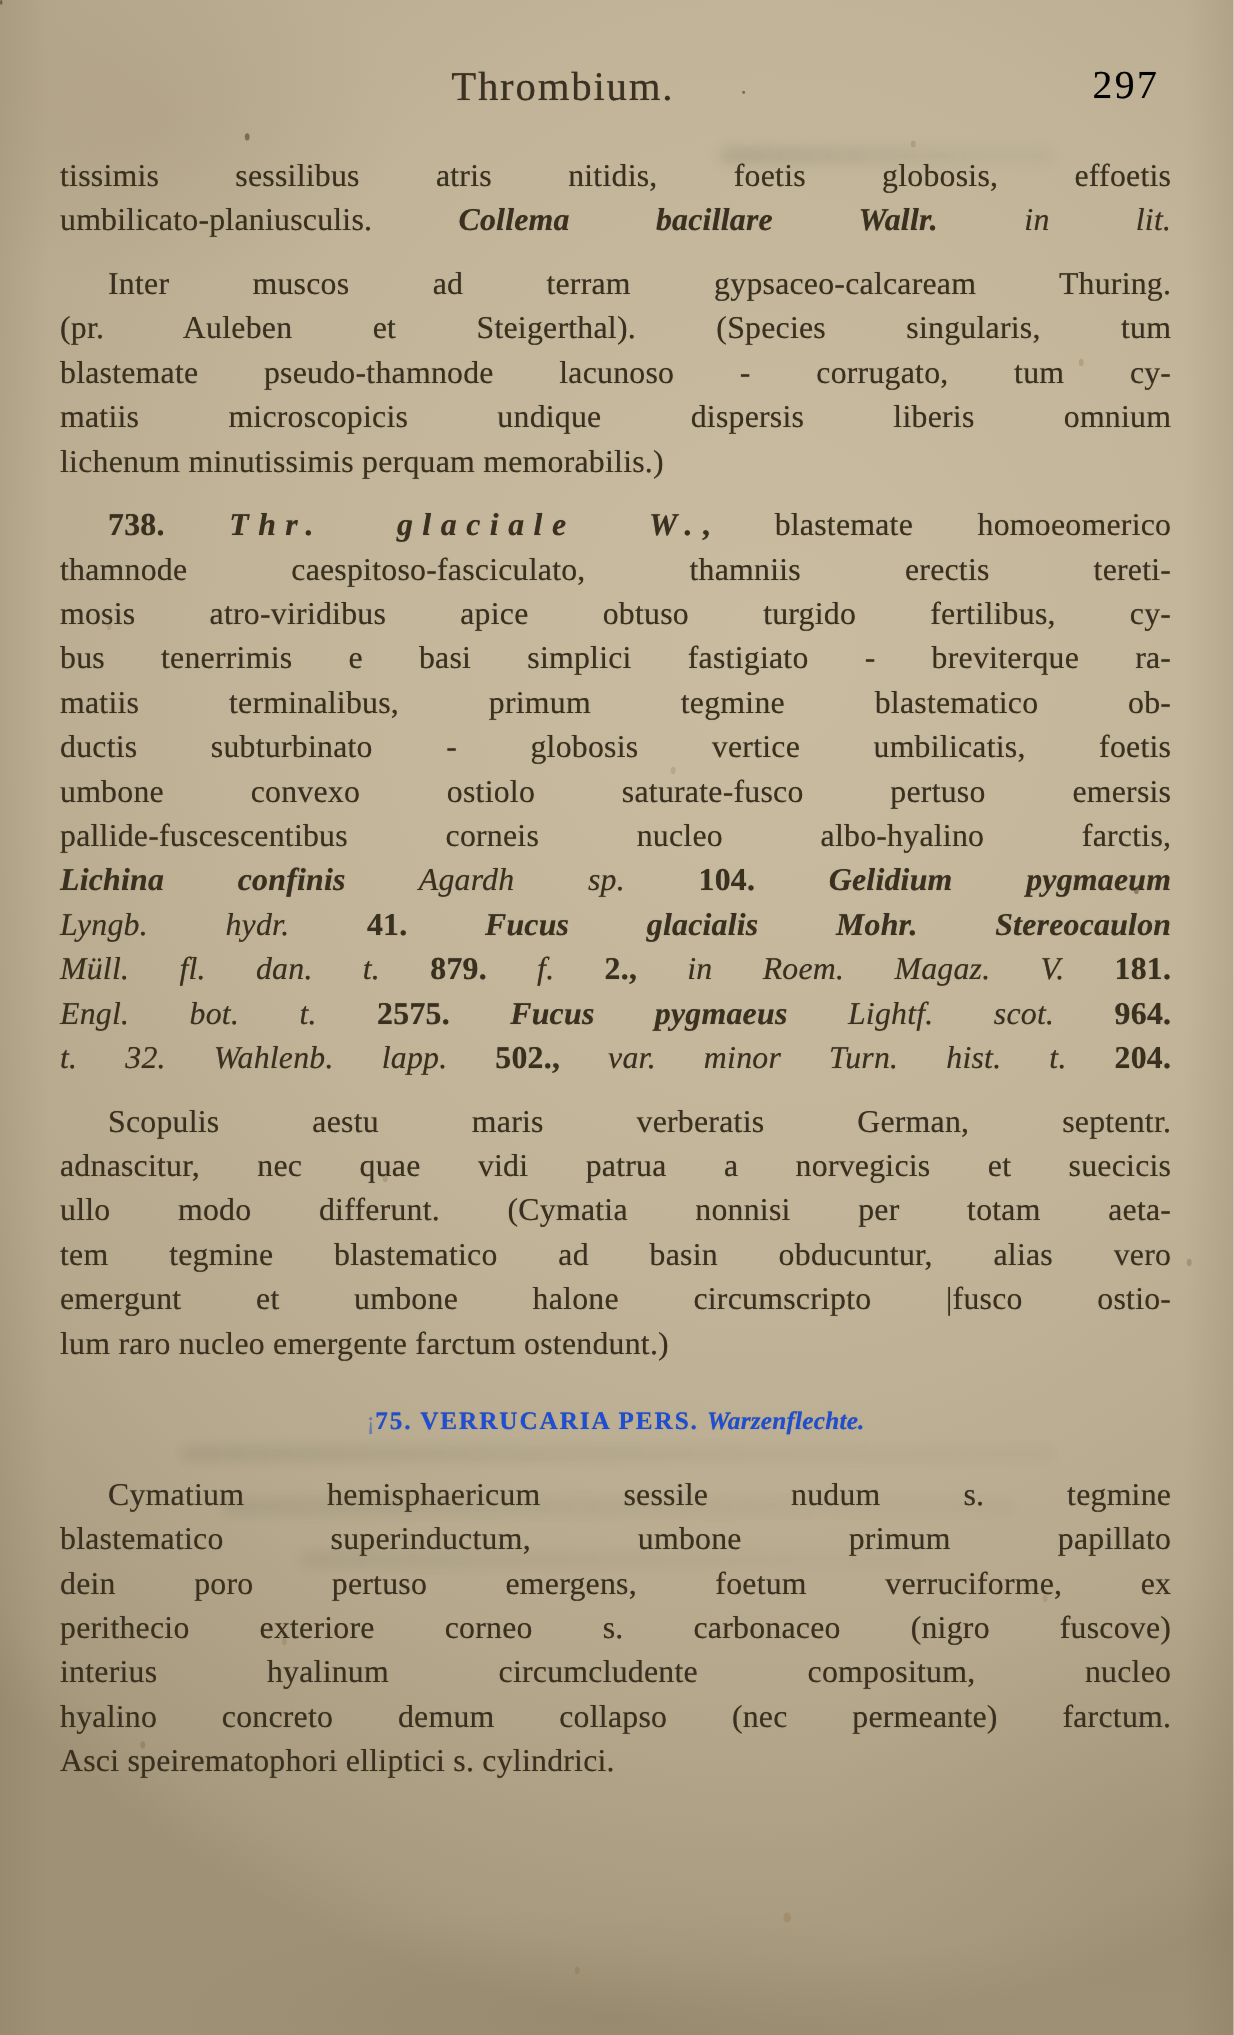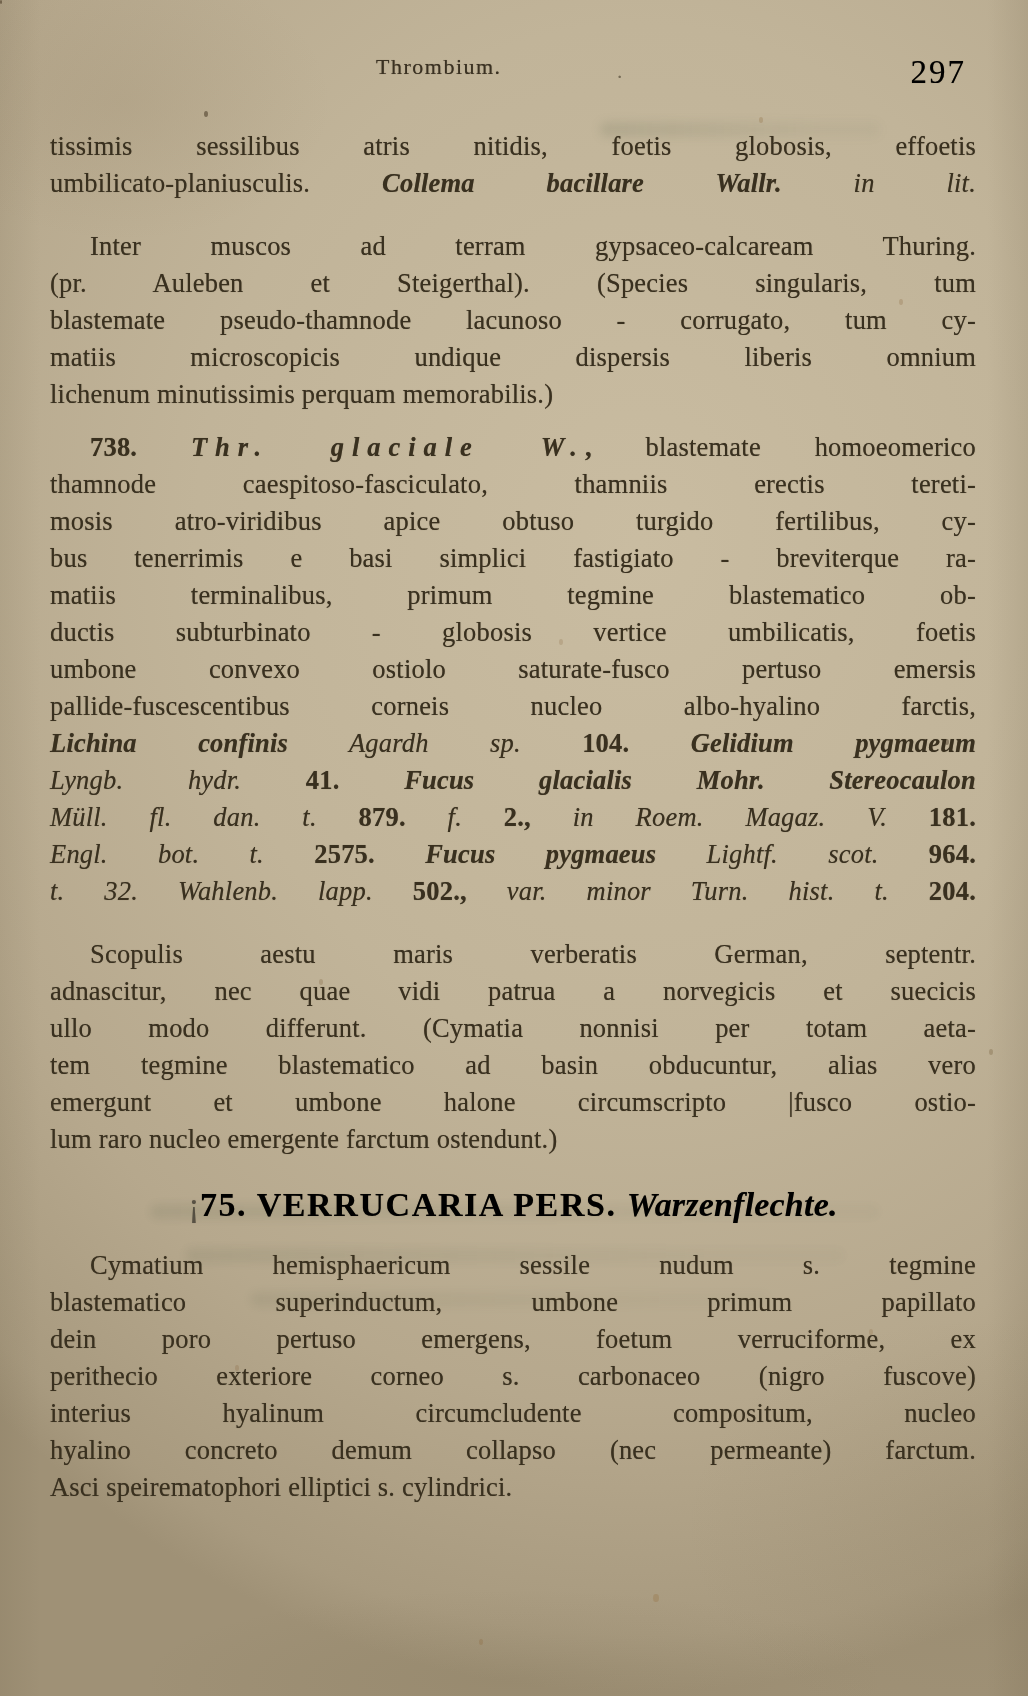--- a/index.html
+++ b/index.html
@@ -39,41 +39,41 @@
   }
   
   .ghost-bar{position:absolute;height:15px;border-radius:8px;filter:blur(5px);
     background:linear-gradient(90deg, rgba(88,98,74,.16), rgba(88,98,74,.05) 80%);}
   .gb1{left:600px;top:122px;width:280px;}
   .gb2{left:150px;top:1204px;width:730px;opacity:.9;}
   .gb3{left:185px;top:1248px;width:660px;opacity:.8;}
   .gb4{left:250px;top:1292px;width:520px;opacity:.7;}
 
   .header{position:absolute;top:54px;left:0;width:100%;height:44px;}
-  .running-title{position:absolute;left:376px;top:0;font-size:22px;letter-spacing:1.5px;color:#3a3122;
+  .running-title{position:absolute;left:376px;top:0;font-size:34px;letter-spacing:1.5px;color:#3a3122;
     text-shadow:0 0 .7px rgba(45,35,20,.6);}
   .sep-dot{position:absolute;left:616px;top:10px;font-size:22px;opacity:.55;}
   .page-number{position:absolute;right:62px;top:0;font-size:33px;color:#000000;letter-spacing:2px;
     text-shadow:0 0 .7px rgba(45,35,20,.6);}
 
   .text-block{position:absolute;left:50px;top:128px;width:926px;}
   .line{
     font-size:26.5px;line-height:37px;height:37px;
     letter-spacing:.2px;
     text-shadow:0 0 .7px rgba(48,38,22,.55);
     overflow:visible;white-space:nowrap;
   }
   .line.just{white-space:normal;text-align:justify;text-align-last:justify;}
   .para{margin:0;}
   .para + .para{margin-top:9px;}
-  .para.sp-sm{margin-top:26px;}
+  .para.sp-sm{margin-top:16px;}
   .para.sp-lg{margin-top:16px;}
   .para.ind .line:first-child{text-indent:40px;}
   .para.heading{margin-top:28px;margin-bottom:24px;}
-  .para.heading .line{text-align:center;text-align-last:center;white-space:nowrap;font-size:34px;color:#000000;}
+  .para.heading .line{text-align:center;text-align-last:center;white-space:nowrap;font-size:21px;color:#1d4ed8;}
 
   .seg{}
   .s-r{}
   .s-i{font-style:italic;}
   .s-b{font-weight:bold;}
   .s-ib{font-style:italic;font-weight:bold;margin-top:12px;}
   .s-ibs{font-style:italic;font-weight:bold;letter-spacing:.30em;}
   .s-caps{font-weight:600;letter-spacing:1.6px;}
   .s-faint{opacity:.5;}
 </style>

